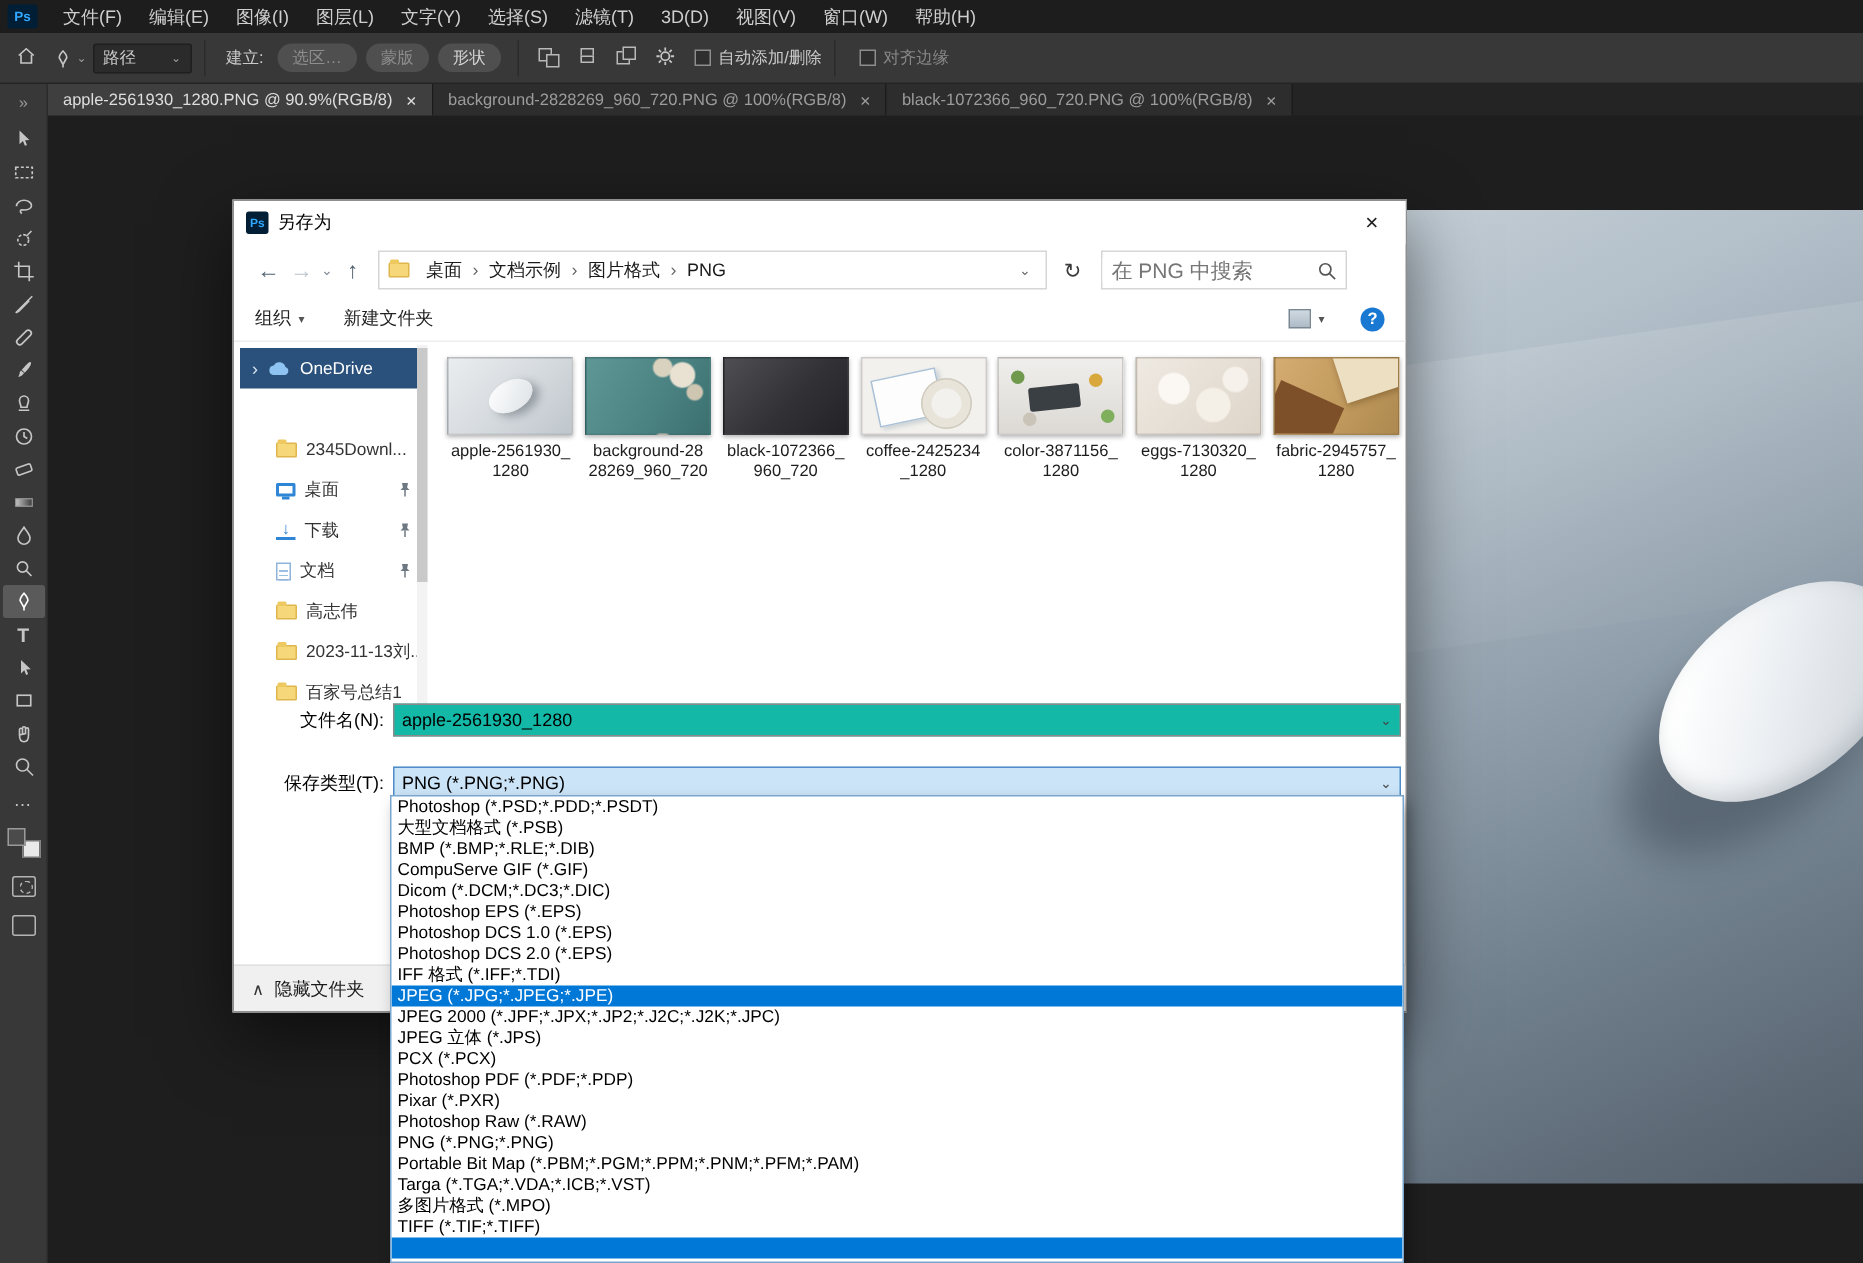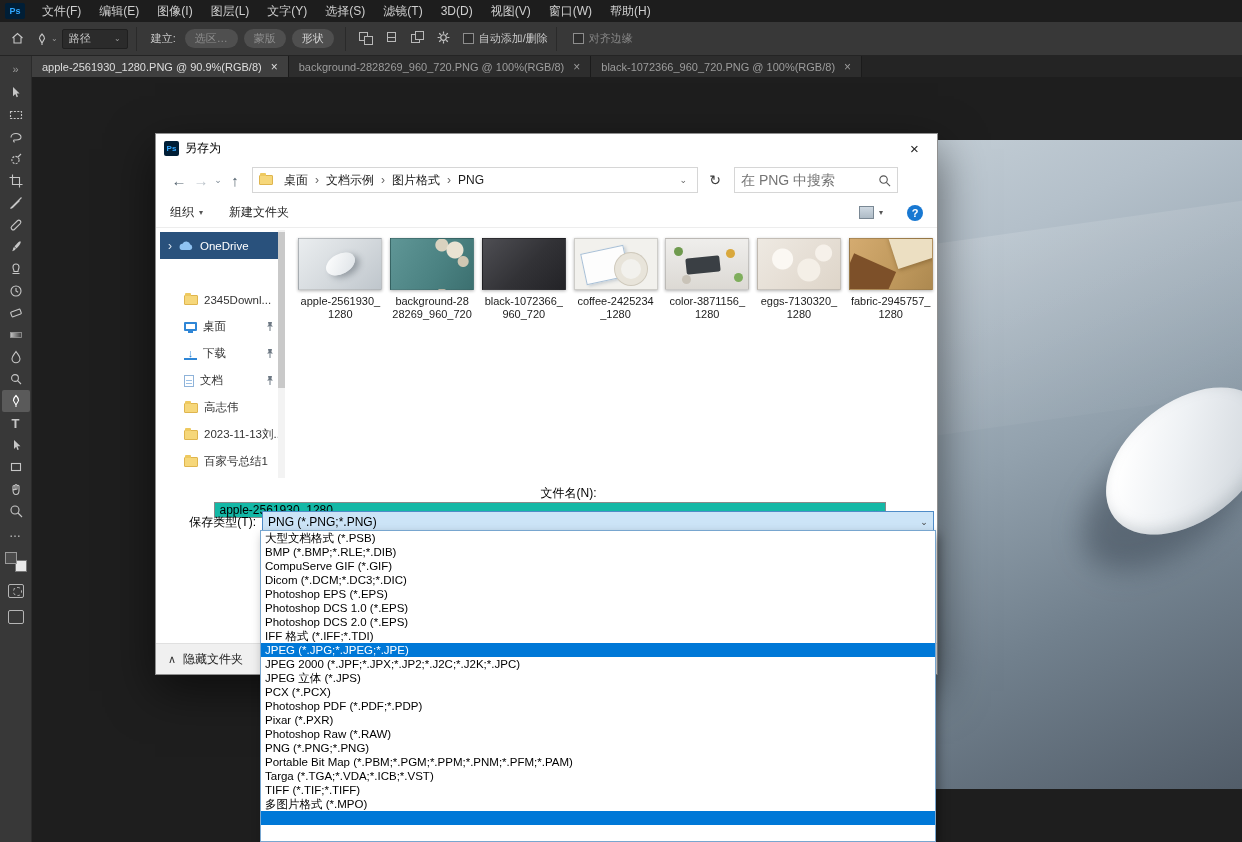--- a/index.html
+++ b/index.html
@@ -144,21 +144,21 @@
     radial-gradient(circle at 30% 40%, #fbf8f3 0 10px, rgba(0,0,0,0) 11px),
     radial-gradient(circle at 62% 62%, #f4efe7 0 11px, rgba(0,0,0,0) 12px),
     radial-gradient(circle at 80% 28%, #f6f1ea 0 8px, rgba(0,0,0,0) 9px),
     linear-gradient(135deg,#eee9e2 0%,#ded5c9 100%);}
   .t-fabric { background:linear-gradient(120deg,#d4ab70 0%,#c19a5e 55%,#ad8950 100%);}
   .t-fabric::before { content:""; position:absolute; left:-6px; top:22px; width:46px; height:40px; background:#7d5029;
     transform:rotate(24deg);}
   .t-fabric::after { content:""; position:absolute; right:-4px; top:-10px; width:44px; height:34px; background:#ecdfc2;
     transform:rotate(-18deg); box-shadow:0 2px 4px rgba(90,60,20,.4);}
   .frow { position:absolute; left:0; right:0; height:24px; display:flex; align-items:center;}
-  .frow.name { top:351px;flex-direction:column;} .frow.type { top:376px;}
+  .frow.name { top:334px;} .frow.type { top:376px;}
   .flabel { width:100px; text-align:right; font-size:12px; color:#000;}
   .fctrl { margin-left:6px; width:672px; height:22px; border:1px solid #8a8a8a; background:#14b8a6;
     display:flex; align-items:center;}
   .fctrl input { border:none; outline:none; flex:1; min-width:0; font-size:12px; padding:0 5px;
     font-family:inherit; color:#000; background:transparent;}
   .fctrl .caret { width:18px; text-align:center; color:#444; font-size:9px;}
   .fctrl.typec { background:#cce4f7; border-color:#4f8cc8;}
   .fctrl .tval { flex:1; padding:0 5px; font-size:12px; color:#000;}
   .bottombar { position:absolute; left:0; right:0; bottom:0; height:31px; background:#f0f0f0;
     border-top:1px solid #e0e0e0; display:flex; align-items:center; padding-left:12px;}
@@ -546,34 +546,35 @@
 
   <div class="bottombar">
     <div class="hide-btn">
       <span class="hide-chev">∧</span>
       <span>隐藏文件夹</span>
     </div>
   </div>
 </div>
 
 <div class="dropdown">
+  <div class="dd-item">Photoshop (*.PSD;*.PDD;*.PSDT)</div>
   <div class="dd-item">大型文档格式 (*.PSB)</div>
   <div class="dd-item">BMP (*.BMP;*.RLE;*.DIB)</div>
   <div class="dd-item">CompuServe GIF (*.GIF)</div>
   <div class="dd-item">Dicom (*.DCM;*.DC3;*.DIC)</div>
   <div class="dd-item">Photoshop EPS (*.EPS)</div>
   <div class="dd-item">Photoshop DCS 1.0 (*.EPS)</div>
   <div class="dd-item">Photoshop DCS 2.0 (*.EPS)</div>
   <div class="dd-item">IFF 格式 (*.IFF;*.TDI)</div>
   <div class="dd-item selected">JPEG (*.JPG;*.JPEG;*.JPE)</div>
   <div class="dd-item">JPEG 2000 (*.JPF;*.JPX;*.JP2;*.J2C;*.J2K;*.JPC)</div>
   <div class="dd-item">JPEG 立体 (*.JPS)</div>
   <div class="dd-item">PCX (*.PCX)</div>
   <div class="dd-item">Photoshop PDF (*.PDF;*.PDP)</div>
   <div class="dd-item">Pixar (*.PXR)</div>
   <div class="dd-item">Photoshop Raw (*.RAW)</div>
   <div class="dd-item">PNG (*.PNG;*.PNG)</div>
   <div class="dd-item">Portable Bit Map (*.PBM;*.PGM;*.PPM;*.PNM;*.PFM;*.PAM)</div>
   <div class="dd-item">Targa (*.TGA;*.VDA;*.ICB;*.VST)</div>
+  <div class="dd-item">多图片格式 (*.MPO)</div>
   <div class="dd-item">TIFF (*.TIF;*.TIFF)</div>
-  <div class="dd-item">多图片格式 (*.MPO)</div>
   <div class="dd-item partial"></div>
 </div>
 
 </body></html>

